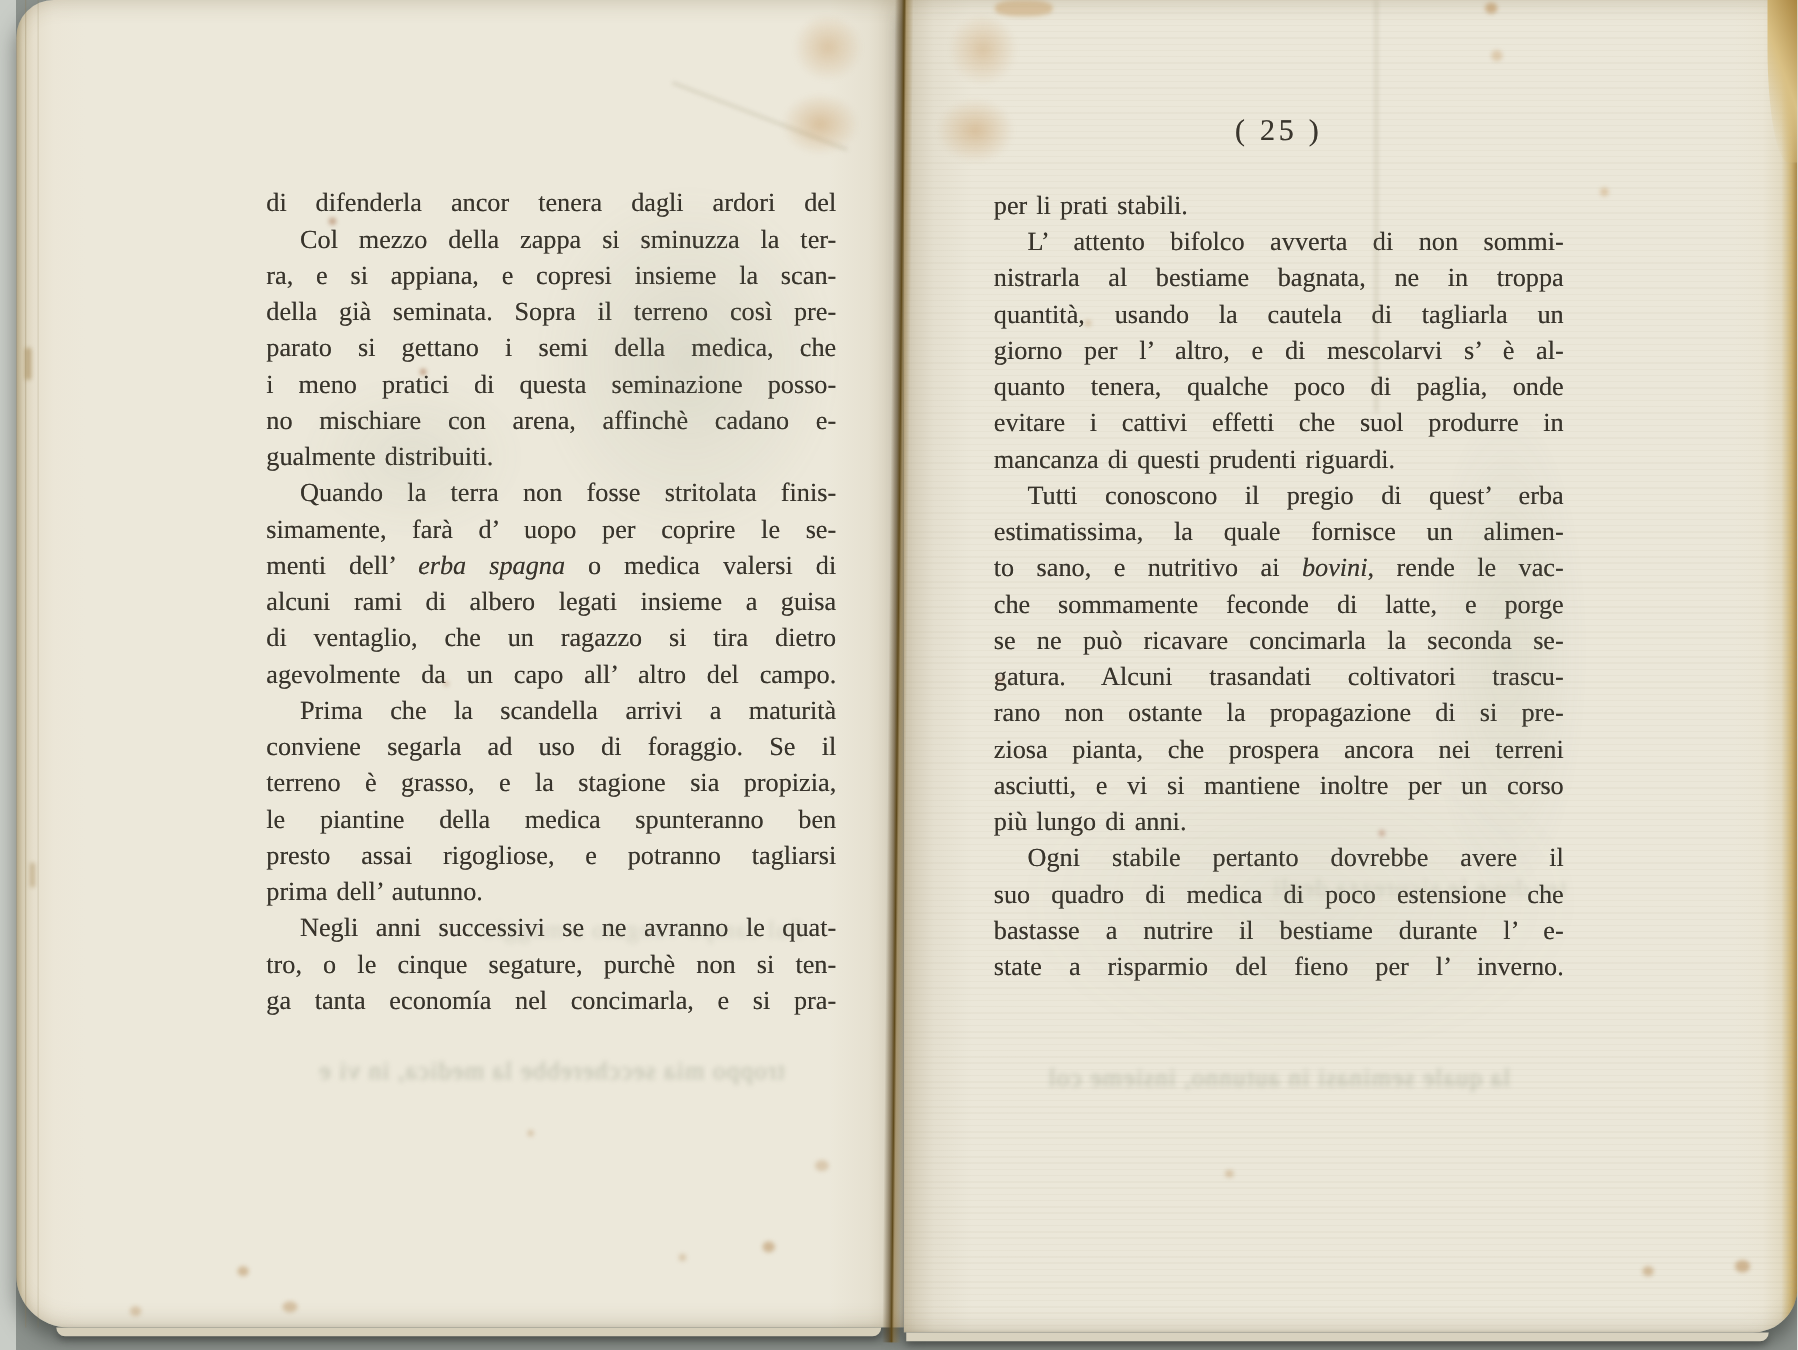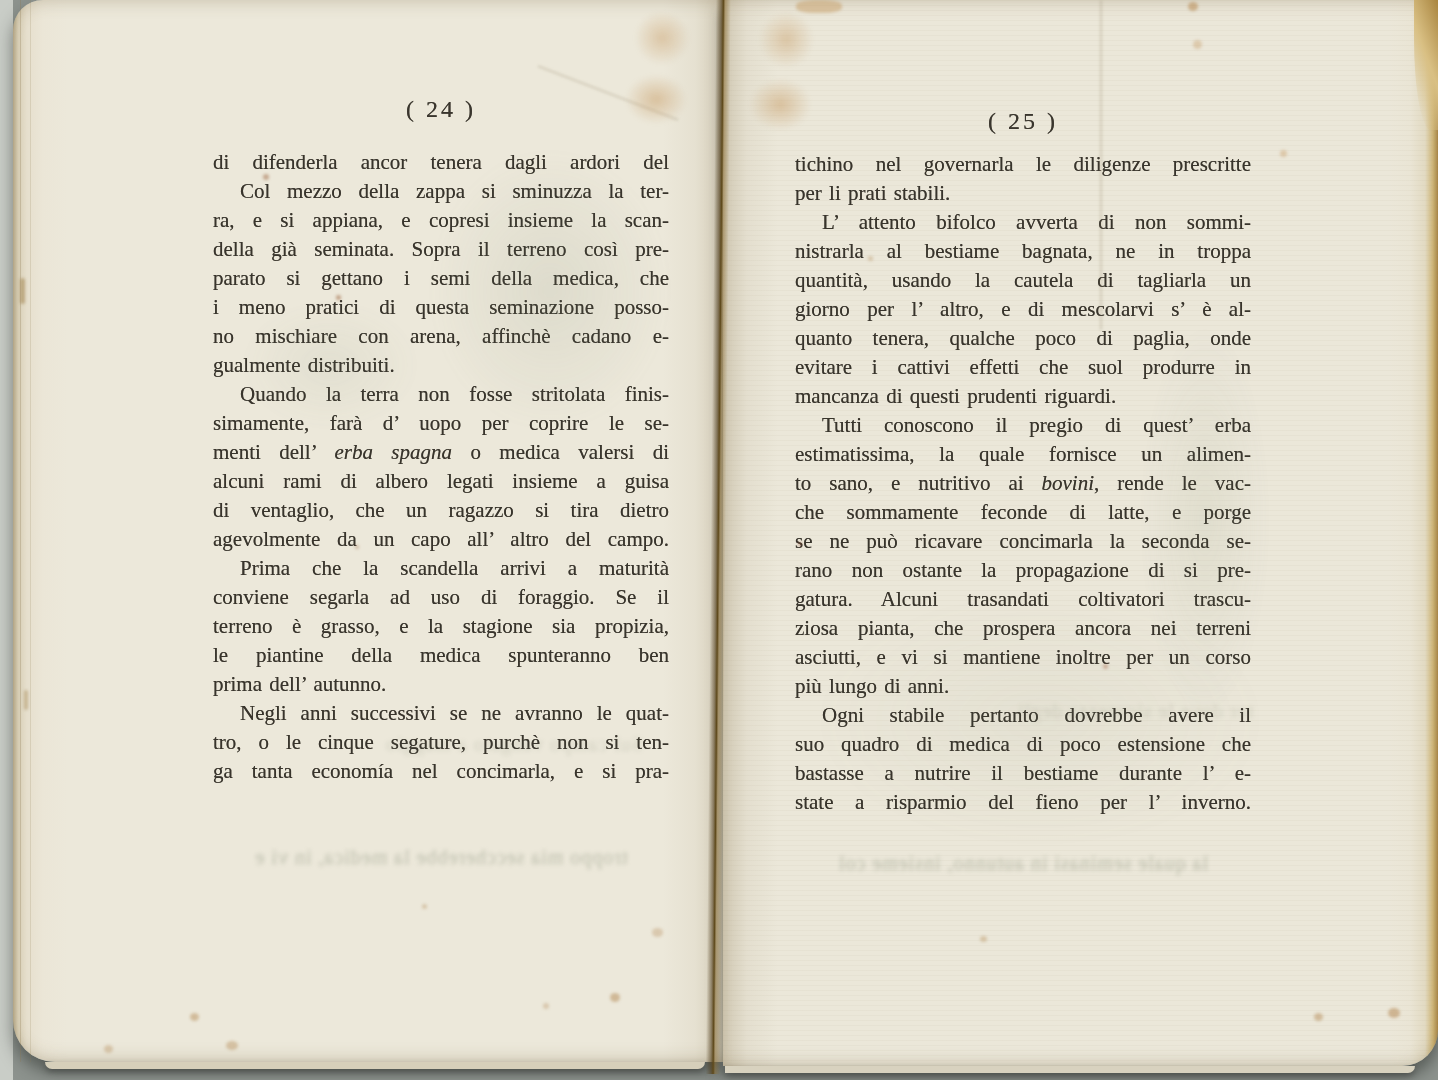--- a/index.html
+++ b/index.html
@@ -76,70 +76,69 @@
   .crease{position:absolute; pointer-events:none; background:rgba(150,140,110,0.30); filter:blur(1.5px);}
 </style>
 </head>
 <body>
 
 <div class="scan">
 
   <div class="page page-left">
     <div class="edge-line" style="left:7px;"></div>
     <div class="edge-line" style="left:17px; background:rgba(140,120,80,0.18);"></div>
-    <div class="pagenum" style="left:200px; top:96px;">( 24 )</div>
     <div class="textcol" style="left:200px; top:148px;">
         <div class="line jst"><span>di difenderla ancor tenera dagli ardori del</span></div>
         <div class="line jst ind"><span>Col mezzo della zappa si sminuzza la ter-</span></div>
         <div class="line jst"><span>ra, e si appiana, e copresi insieme la scan-</span></div>
         <div class="line jst"><span>della già seminata. Sopra il terreno così pre-</span></div>
         <div class="line jst"><span>parato si gettano i semi della medica, che</span></div>
         <div class="line jst"><span>i meno pratici di questa seminazione posso-</span></div>
         <div class="line jst"><span>no mischiare con arena, affinchè cadano e-</span></div>
         <div class="line"><span>gualmente distribuiti.</span></div>
         <div class="line jst ind"><span>Quando la terra non fosse stritolata finis-</span></div>
         <div class="line jst"><span>simamente, farà d’ uopo per coprire le se-</span></div>
         <div class="line jst"><span>menti dell’ </span><em>erba spagna</em><span> o medica valersi di</span></div>
         <div class="line jst"><span>alcuni rami di albero legati insieme a guisa</span></div>
         <div class="line jst"><span>di ventaglio, che un ragazzo si tira dietro</span></div>
         <div class="line jst"><span>agevolmente da un capo all’ altro del campo.</span></div>
         <div class="line jst ind"><span>Prima che la scandella arrivi a maturità</span></div>
         <div class="line jst"><span>conviene segarla ad uso di foraggio. Se il</span></div>
         <div class="line jst"><span>terreno è grasso, e la stagione sia propizia,</span></div>
         <div class="line jst"><span>le piantine della medica spunteranno ben</span></div>
+        <div class="line jst"><span>presto assai rigogliose, e potranno tagliarsi</span></div>
         <div class="line"><span>prima dell’ autunno.</span></div>
         <div class="line jst ind"><span>Negli anni successivi se ne avranno le quat-</span></div>
         <div class="line jst"><span>tro, o le cinque segature, purchè non si ten-</span></div>
         <div class="line jst"><span>ga tanta economía nel concimarla, e si pra-</span></div>
       </div>
     <div class="ghost" style="left:330px; top:733px; width:300px; opacity:0.55;">Sul campo vangato a maggio</div>
     <div class="ghost" style="left:200px; top:846px; width:456px; text-align:center;">troppo mia seccherebbe la medica, in vi e</div>
     <div class="crease" style="left:520px; top:92px; width:150px; height:2px; transform:rotate(21deg);"></div>
   </div>
 
   <div class="page page-right">
     <div class="curl-tr"></div>
-    <div class="pagenum" style="left:72px; top:92px;margin-top:16px;">( 25 )</div>
+    <div class="pagenum" style="left:72px; top:92px;">( 25 )</div>
     <div class="textcol" style="left:72px; top:150px;">
-        <div class="line jst"><span>tichino nel governarla le diligenze prescritte</span></div>
         <div class="line"><span>per li prati stabili.</span></div>
         <div class="line jst ind"><span>L’ attento bifolco avverta di non sommi-</span></div>
         <div class="line jst"><span>nistrarla al bestiame bagnata, ne in troppa</span></div>
         <div class="line jst"><span>quantità, usando la cautela di tagliarla un</span></div>
         <div class="line jst"><span>giorno per l’ altro, e di mescolarvi s’ è al-</span></div>
         <div class="line jst"><span>quanto tenera, qualche poco di paglia, onde</span></div>
         <div class="line jst"><span>evitare i cattivi effetti che suol produrre in</span></div>
         <div class="line"><span>mancanza di questi prudenti riguardi.</span></div>
         <div class="line jst ind"><span>Tutti conoscono il pregio di quest’ erba</span></div>
         <div class="line jst"><span>estimatissima, la quale fornisce un alimen-</span></div>
         <div class="line jst"><span>to sano, e nutritivo ai </span><em>bovini</em><span>, rende le vac-</span></div>
         <div class="line jst"><span>che sommamente feconde di latte, e porge</span></div>
         <div class="line jst"><span>se ne può ricavare concimarla la seconda se-</span></div>
+        <div class="line jst"><span>gatura. Alcuni trasandati coltivatori trascu-</span></div>
         <div class="line jst"><span>rano non ostante la propagazione di si pre-</span></div>
-        <div class="line jst"><span>gatura. Alcuni trasandati coltivatori trascu-</span></div>
         <div class="line jst"><span>ziosa pianta, che prospera ancora nei terreni</span></div>
         <div class="line jst"><span>asciutti, e vi si mantiene inoltre per un corso</span></div>
         <div class="line"><span>più lungo di anni.</span></div>
         <div class="line jst ind"><span>Ogni stabile pertanto dovrebbe avere il</span></div>
         <div class="line jst"><span>suo quadro di medica di poco estensione che</span></div>
         <div class="line jst"><span>bastasse a nutrire il bestiame durante l’ e-</span></div>
         <div class="line jst"><span>state a risparmio del fieno per l’ inverno.</span></div>
       </div>
     <div class="ghost" style="left:240px; top:700px; width:290px; opacity:0.5;">ter dove le sicurezza degli</div>
     <div class="ghost" style="left:72px; top:852px; width:456px; text-align:center;">la quale seminasi in autunno, insieme col</div>

